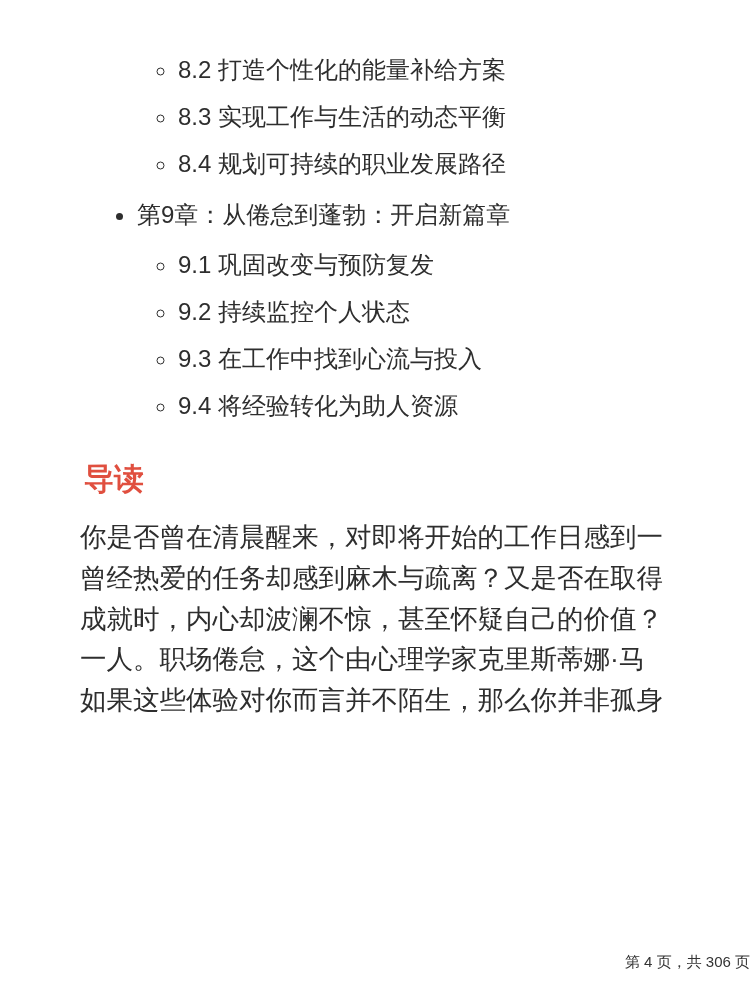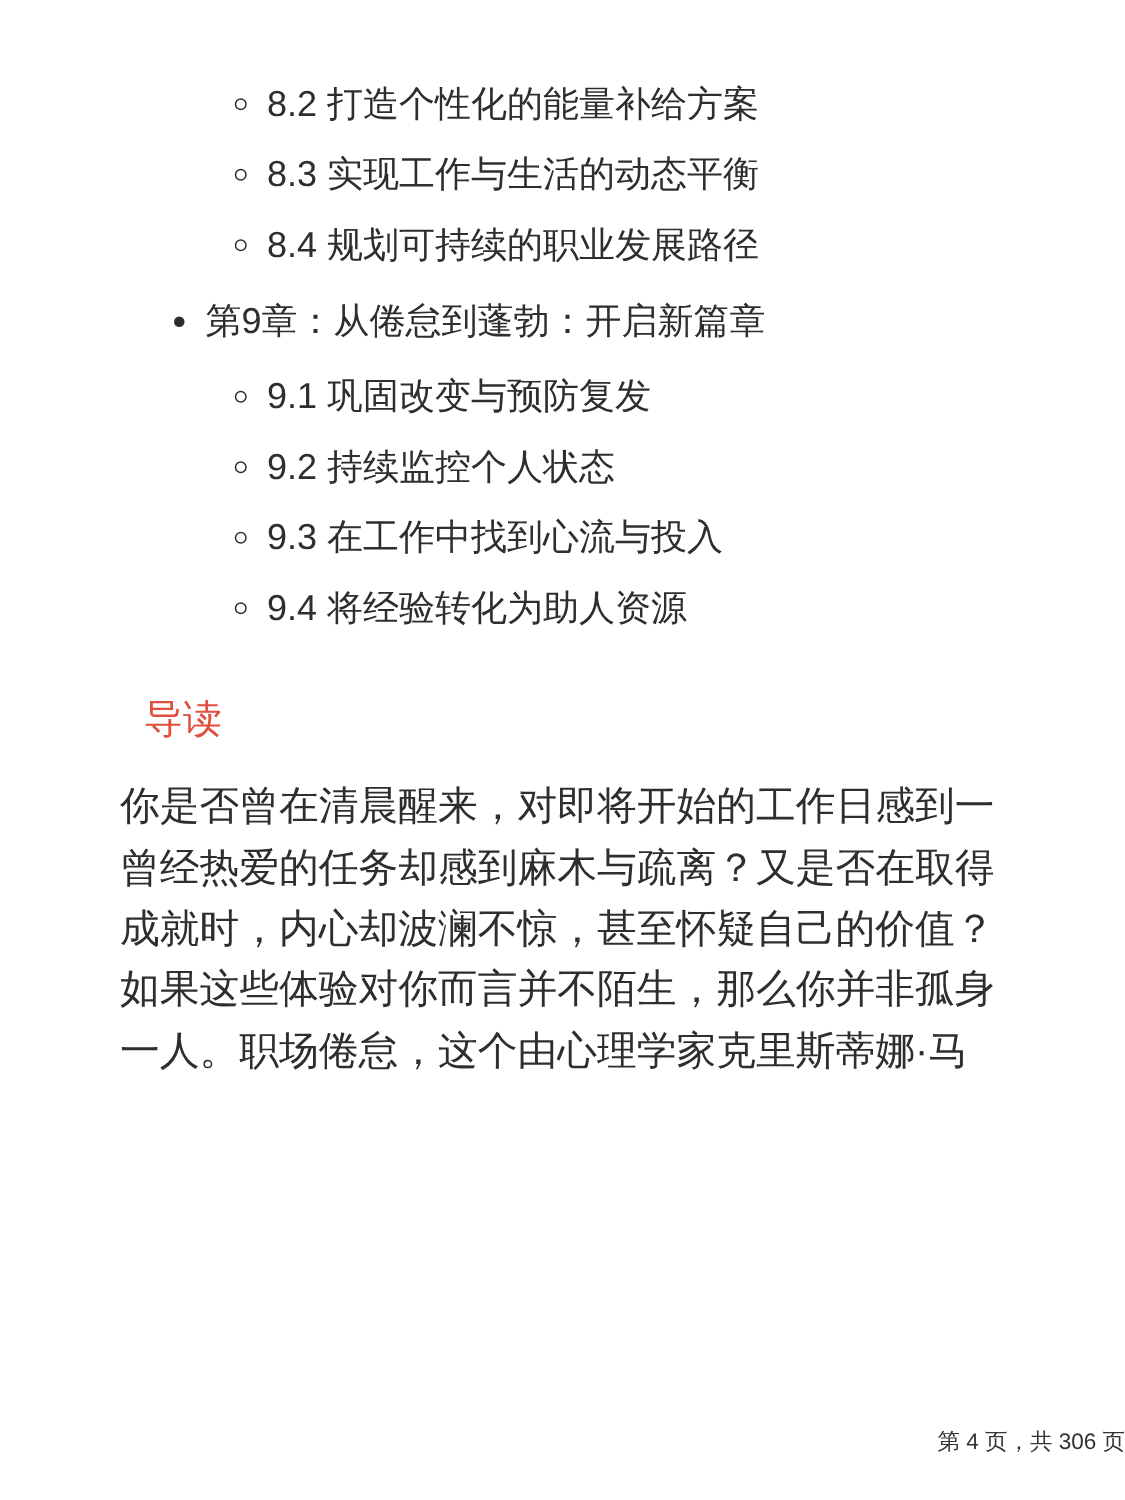--- a/index.html
+++ b/index.html
@@ -34,24 +34,24 @@
     margin: 4px 0 2px 0;
     padding-left: 57px;
   }
   .toc-main li {
     font-size: 24px;
     line-height: 48px;
     color: #2e2e2e;
   }
   
   .section-heading {
-    margin: 32px 0 0 16px;
-    font-size: 26px;
+    margin: 32px 0 0 4px;
+    font-size: 30px;
     line-height: 36px;
-    font-weight: 400;
+    font-weight: 700;
     color: var(--accent, #e04f3f);
   }
   
   .intro-paragraph {
     margin: 20px 0 0 0;
   }
   .para-line {
     display: block;
     font-size: 26.5px;
     line-height: 40.8px;
@@ -97,21 +97,21 @@
       <li class="toc-entry">9.4 将经验转化为助人资源</li>
     </ul>
 
   <h2 class="section-heading">导读</h2>
 
   <p class="intro-paragraph">
 
   <span class="para-line">你是否曾在清晨醒来，对即将开始的工作日感到一</span>
       <span class="para-line">曾经热爱的任务却感到麻木与疏离？又是否在取得</span>
       <span class="para-line">成就时，内心却波澜不惊，甚至怀疑自己的价值？</span>
+      <span class="para-line">一人。职场倦怠，这个由心理学家克里斯蒂娜·马</span>
       <span class="para-line">如果这些体验对你而言并不陌生，那么你并非孤身</span>
-      <span class="para-line">一人。职场倦怠，这个由心理学家克里斯蒂娜·马</span>
     </p>
 
   <div class="page-footer">
     <span>第 4 页，共 306 页</span>
   </div>
 
 </div>
 
 </body></html>

